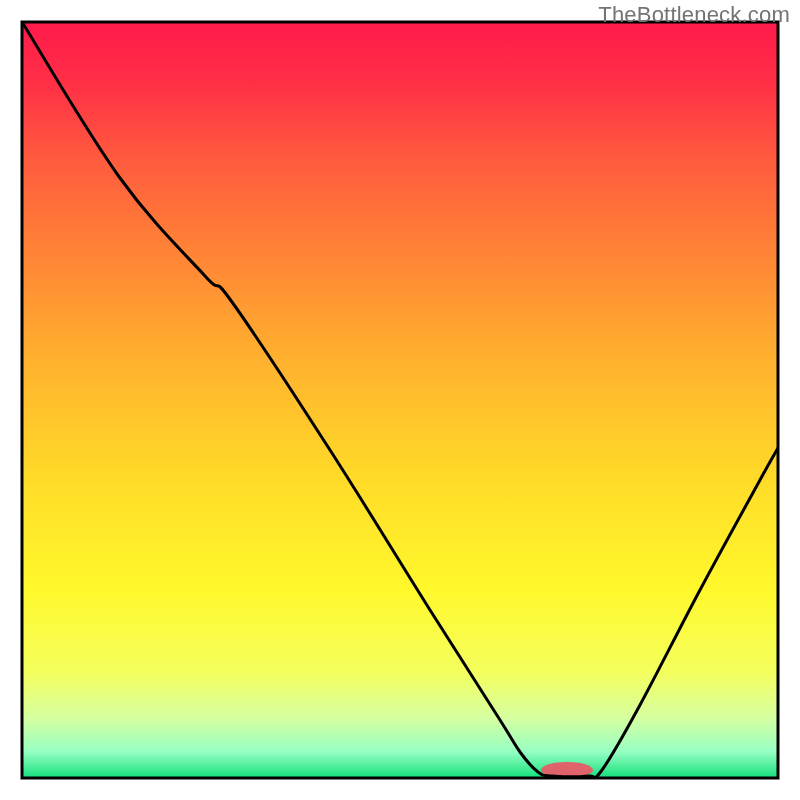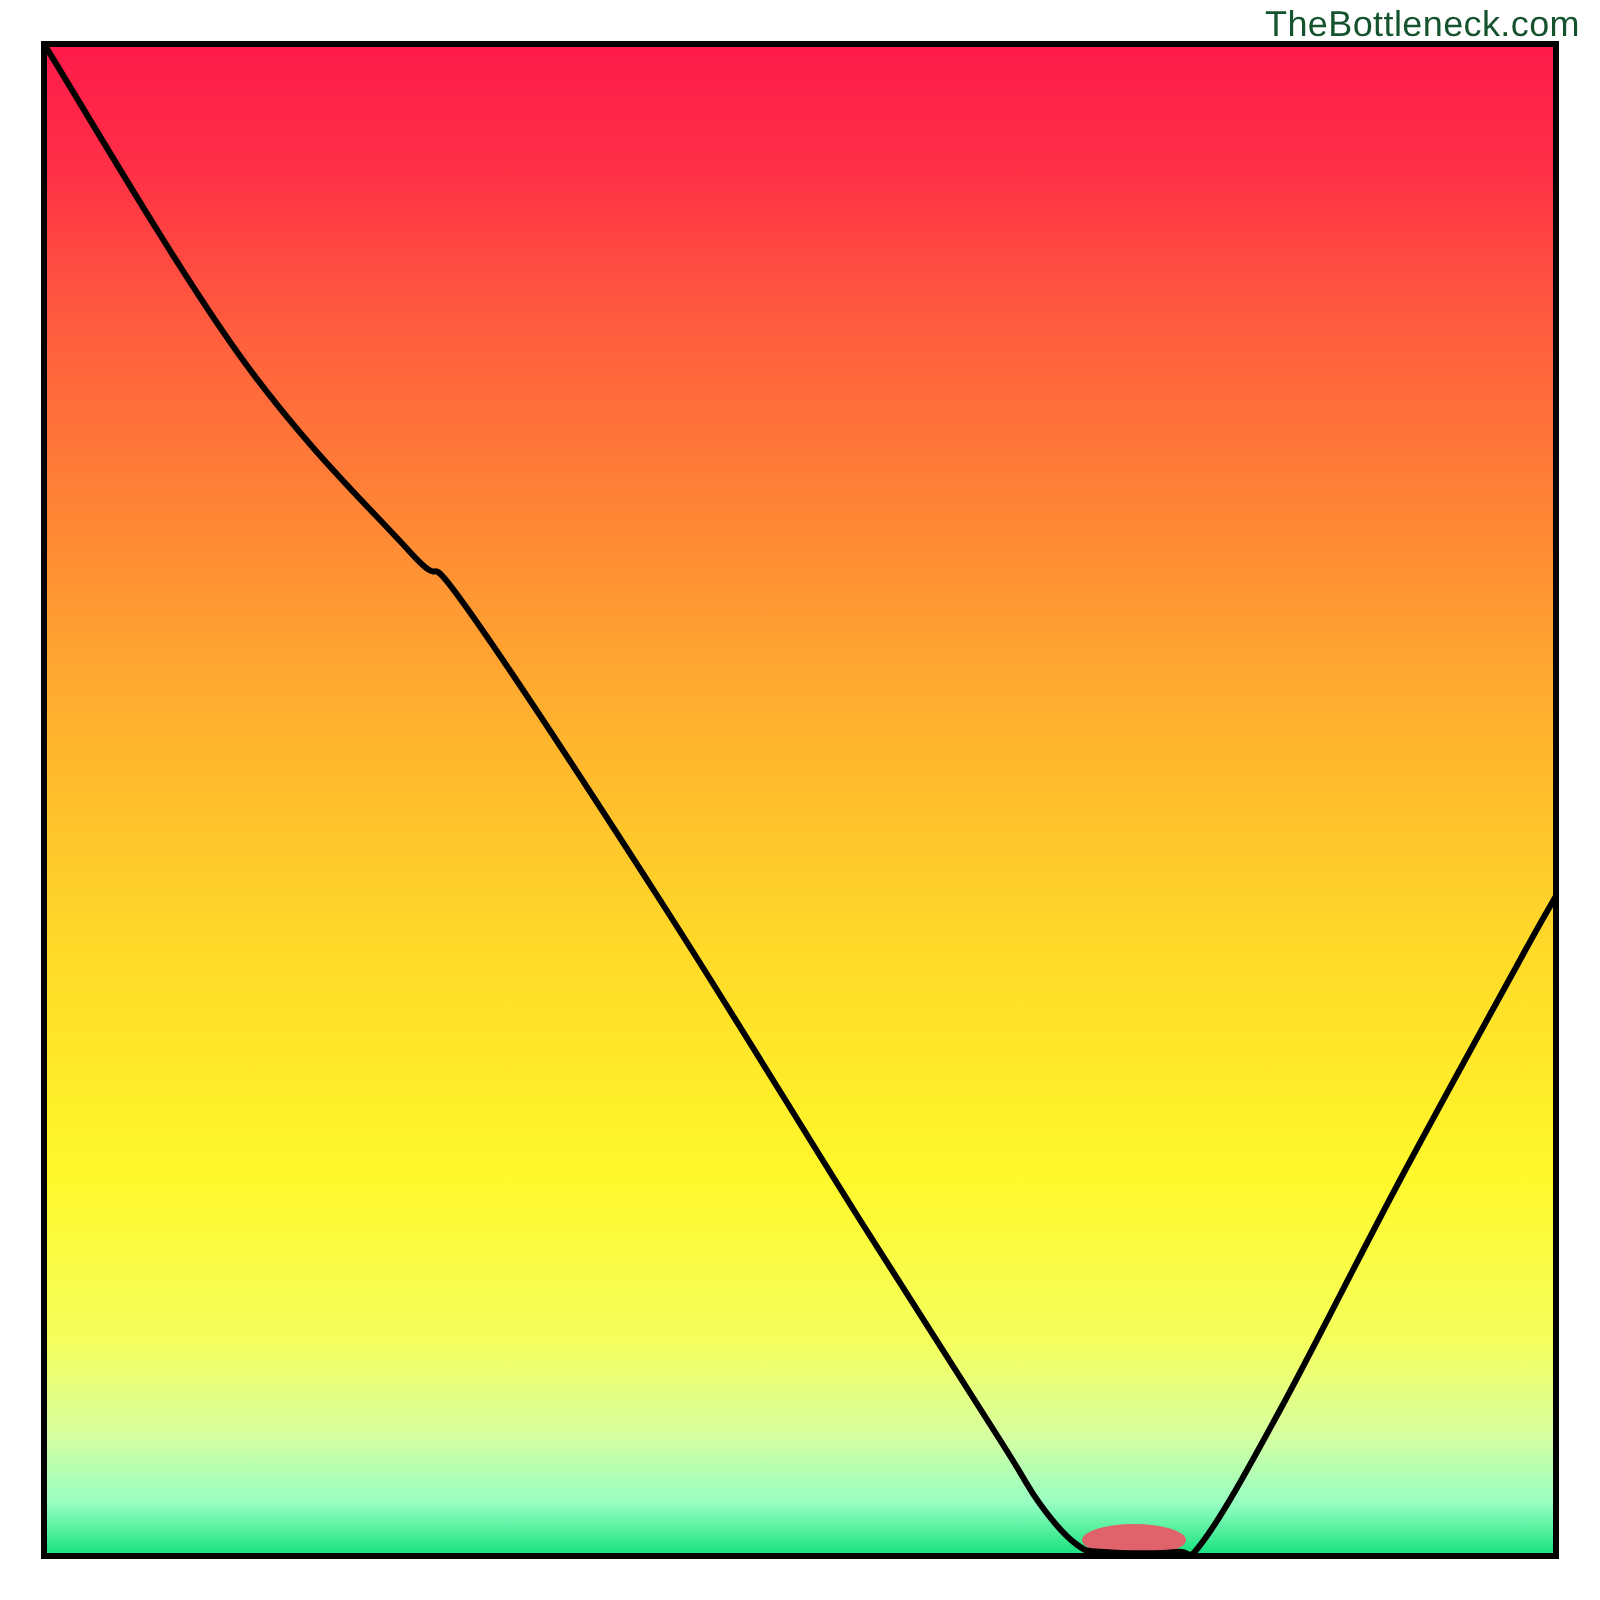--- a/index.html
+++ b/index.html
@@ -18,22 +18,22 @@
   svg {
     position: absolute;
     top: 0;
     left: 0;
   }
   .watermark {
     position: absolute;
     top: 2px;
     right: 10px;
     font-family: Arial, Helvetica, sans-serif;
-    font-size: 18px;
-    color: #14532d;
+    font-size: 22px;
+    color: #737373;
     letter-spacing: 0.2px;
   }
 </style>
 </head>
 <body>
 
 <div class="stage">
 
   <svg width="800" height="800" viewBox="0 0 800 800">
     <defs>

